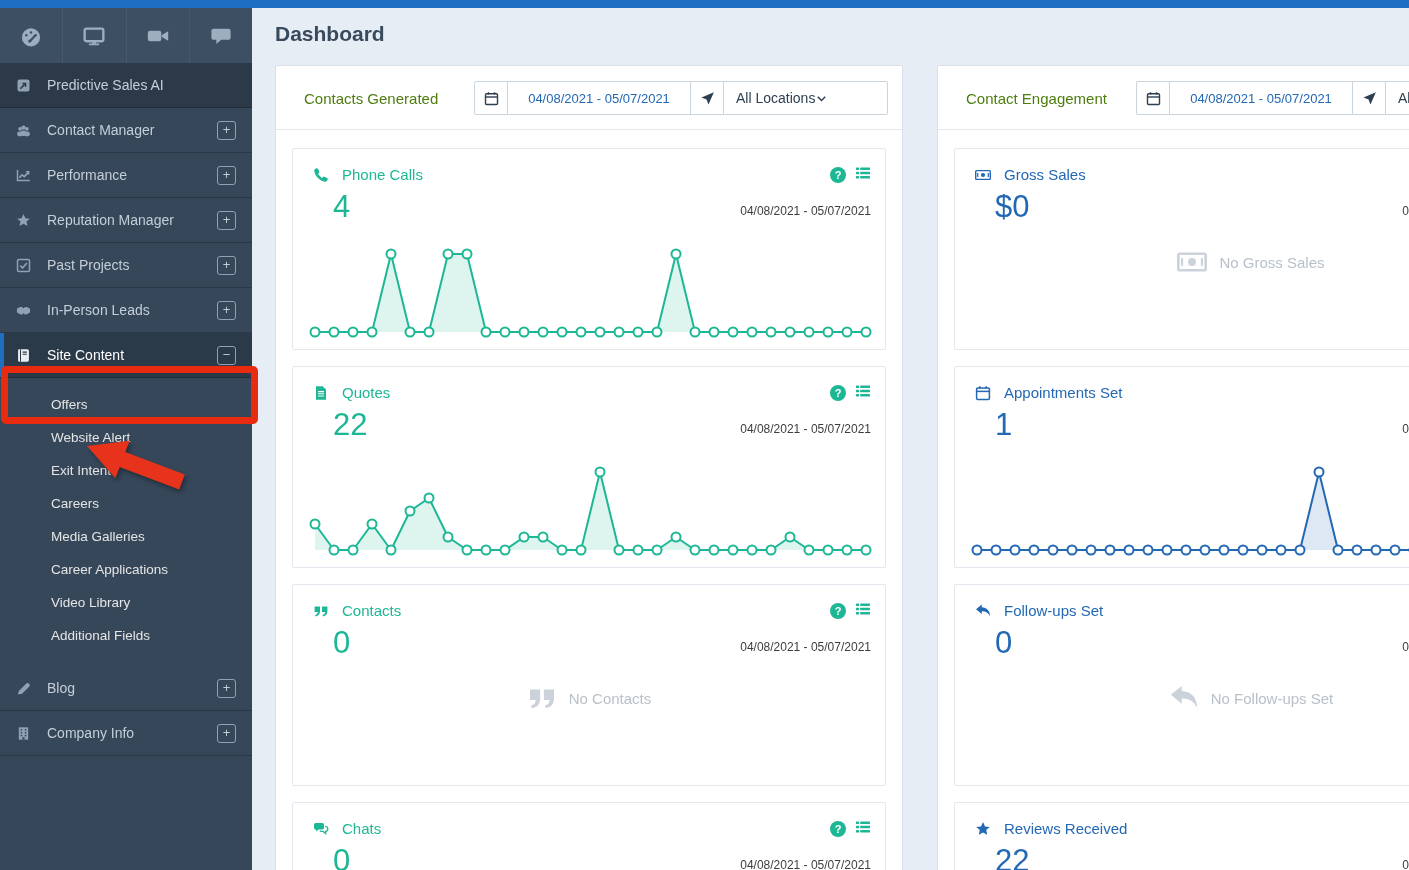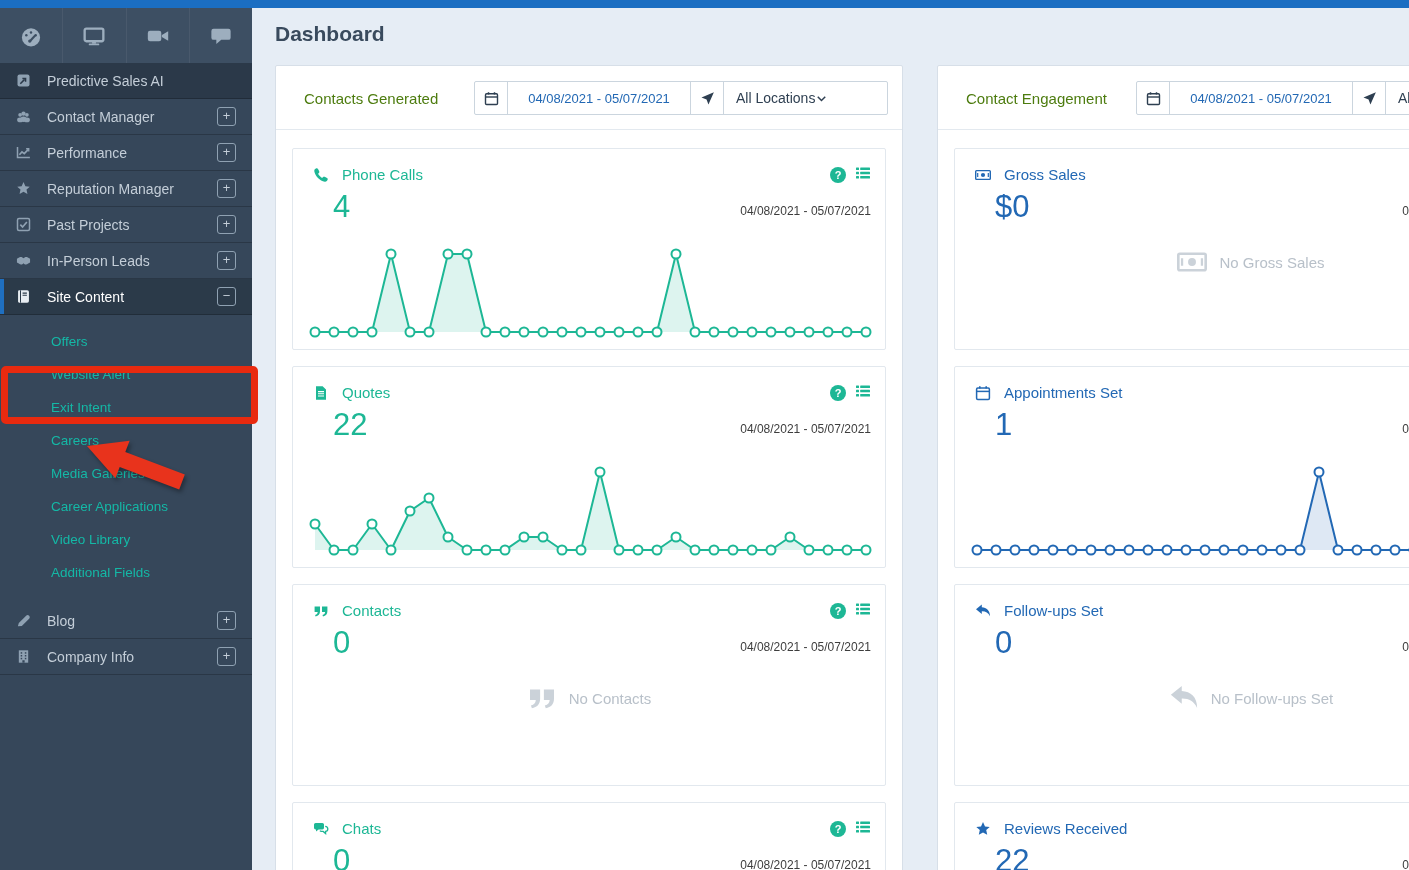--- a/index.html
+++ b/index.html
@@ -8,32 +8,32 @@
   .ic{display:inline-block;fill:currentColor}
   
   .topbar{position:absolute;top:0;left:0;width:1409px;height:8px;background:#1B6EC2;z-index:6}
   
   .sidebar{position:absolute;left:0;top:8px;width:252px;height:862px;background:#36475A;z-index:4}
   .icon-row{height:55px;background:#3D4F63;display:flex}
   .icon-cell{flex:1;display:flex;align-items:center;justify-content:center;
              border-right:1px solid #49596C;color:#9DAEBE;cursor:pointer}
   .icon-cell:last-child{border-right:none}
   .icon-cell .ic{width:22px;height:22px}
-  .side-item{height:36px;display:flex;align-items:center;padding:0 16px;box-sizing:border-box;
+  .side-item{height:45px;display:flex;align-items:center;padding:0 16px;box-sizing:border-box;
              border-bottom:1px solid rgba(0,0,0,.22);color:#C4CED8;font-size:14px;cursor:pointer;position:relative}
   .side-item .ic{width:15px;height:15px;margin-right:16px;color:#8FA1B2;flex:none}
   .side-item .lbl{flex:1;white-space:nowrap}
   .side-item.dark{background:#2B3949}
   .side-item.active{background:#2B3A49;color:#FFFFFF}
   .side-item.active .ic{color:#E8EDF2}
   .side-item.active::before{content:"";position:absolute;left:0;top:0;bottom:0;width:4px;background:#1F6FC0}
   .expander{width:17px;height:17px;border:1px solid #8FA1B2;border-radius:3px;color:#C4CED8;
             font-size:13px;line-height:15px;text-align:center;flex:none}
   .submenu{padding:10px 0 14px 0}
-  .submenu a{display:block;padding:9px 16px 9px 51px;color:#14b8a6;font-size:13.5px;cursor:pointer;text-decoration:none}
+  .submenu a{display:block;padding:9px 16px 9px 51px;color:#e5e5e5;font-size:13.5px;cursor:pointer;text-decoration:none}
   
   main{position:absolute;left:252px;top:8px;width:1282px;height:862px}
   .page-title{position:absolute;left:23px;top:14px;margin:0;font-size:21px;font-weight:600;color:#394A5D}
   .panel{position:absolute;top:57px;width:628px;height:840px;background:#fff;
          border:1px solid #D7DFE8;border-radius:2px;box-sizing:border-box}
   .panel-head{position:relative;height:63px;border-bottom:1px solid #E3E9EF}
   .p-title{position:absolute;left:28px;top:50%;transform:translateY(-50%);font-size:15px;color:#4d7c0f}
   .controls{position:absolute;right:14px;top:15px;height:32px;display:flex;
             border:1px solid #CBD5DE;border-radius:2px;background:#fff}
   .ctl{display:flex;align-items:center;justify-content:center;border-right:1px solid #CBD5DE;

